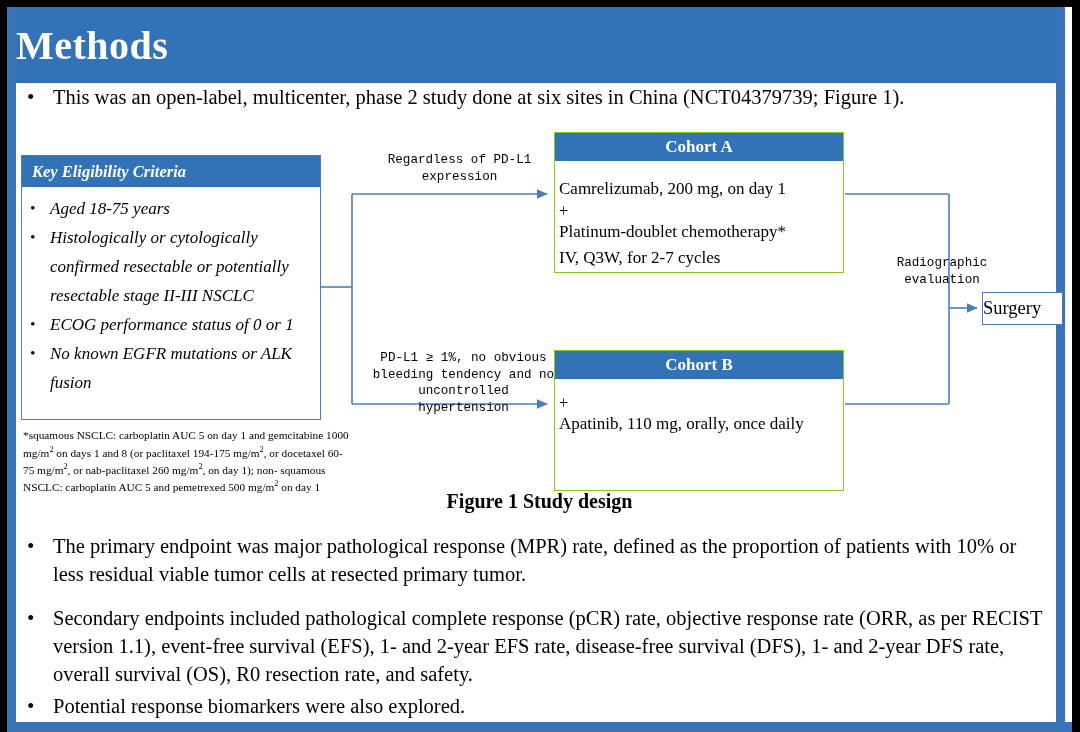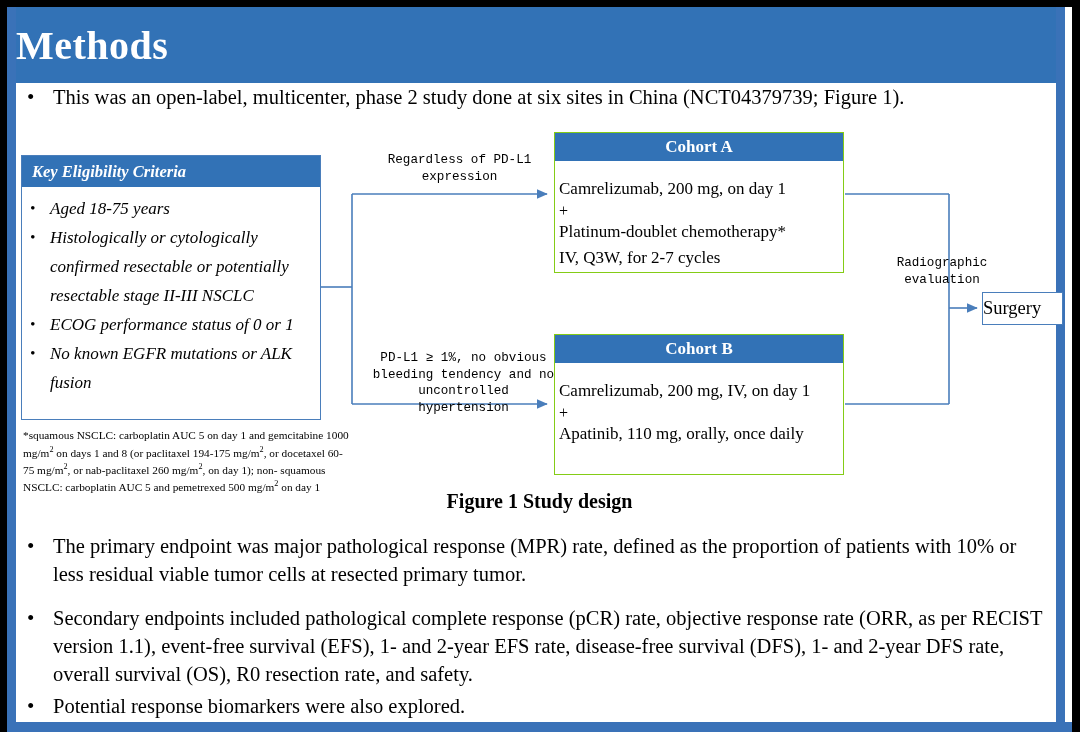--- a/index.html
+++ b/index.html
@@ -180,21 +180,21 @@
   .cohort-body {
     padding: 7px 4px 9px 4px;
     text-align: left;
     font-size: 17px;
     line-height: 26px;
     color: #000;
     margin-top: 8px;
   }
   .cohort-plus { line-height: 17px; font-size: 16px; }
   #cohort-a { left: 547px; top: 10px; height: 141px; }
-  #cohort-b { left: 547px; top: 212px; height: 141px; }
+  #cohort-b { left: 547px; top: 228px; height: 141px; }
 
   
   #surgery-box {
     position: absolute;
     left: 975px;
     top: 170px;
     width: 81px;
     height: 33px;
     border: 1px solid #4a7ebb;
     box-sizing: border-box;
@@ -319,21 +319,20 @@
           <div>Camrelizumab, 200 mg, on day 1</div>
           <div class="cohort-plus">+</div>
           <div>Platinum-doublet chemotherapy*</div>
           <div>IV, Q3W, for 2-7 cycles</div>
         </div>
       </div>
 
       <div class="cohort-box" id="cohort-b">
         <div class="cohort-header">Cohort B</div>
         <div class="cohort-body">
-          <div>Camrelizumab, 200 mg, IV, on day 1</div>
           <div class="cohort-plus">+</div>
           <div>Apatinib, 110 mg, orally, once daily</div>
         </div>
       </div>
 
       <div id="surgery-box">
         <span>Surgery</span>
       </div>
 
       <div id="fig-caption">Figure 1 Study design</div>

